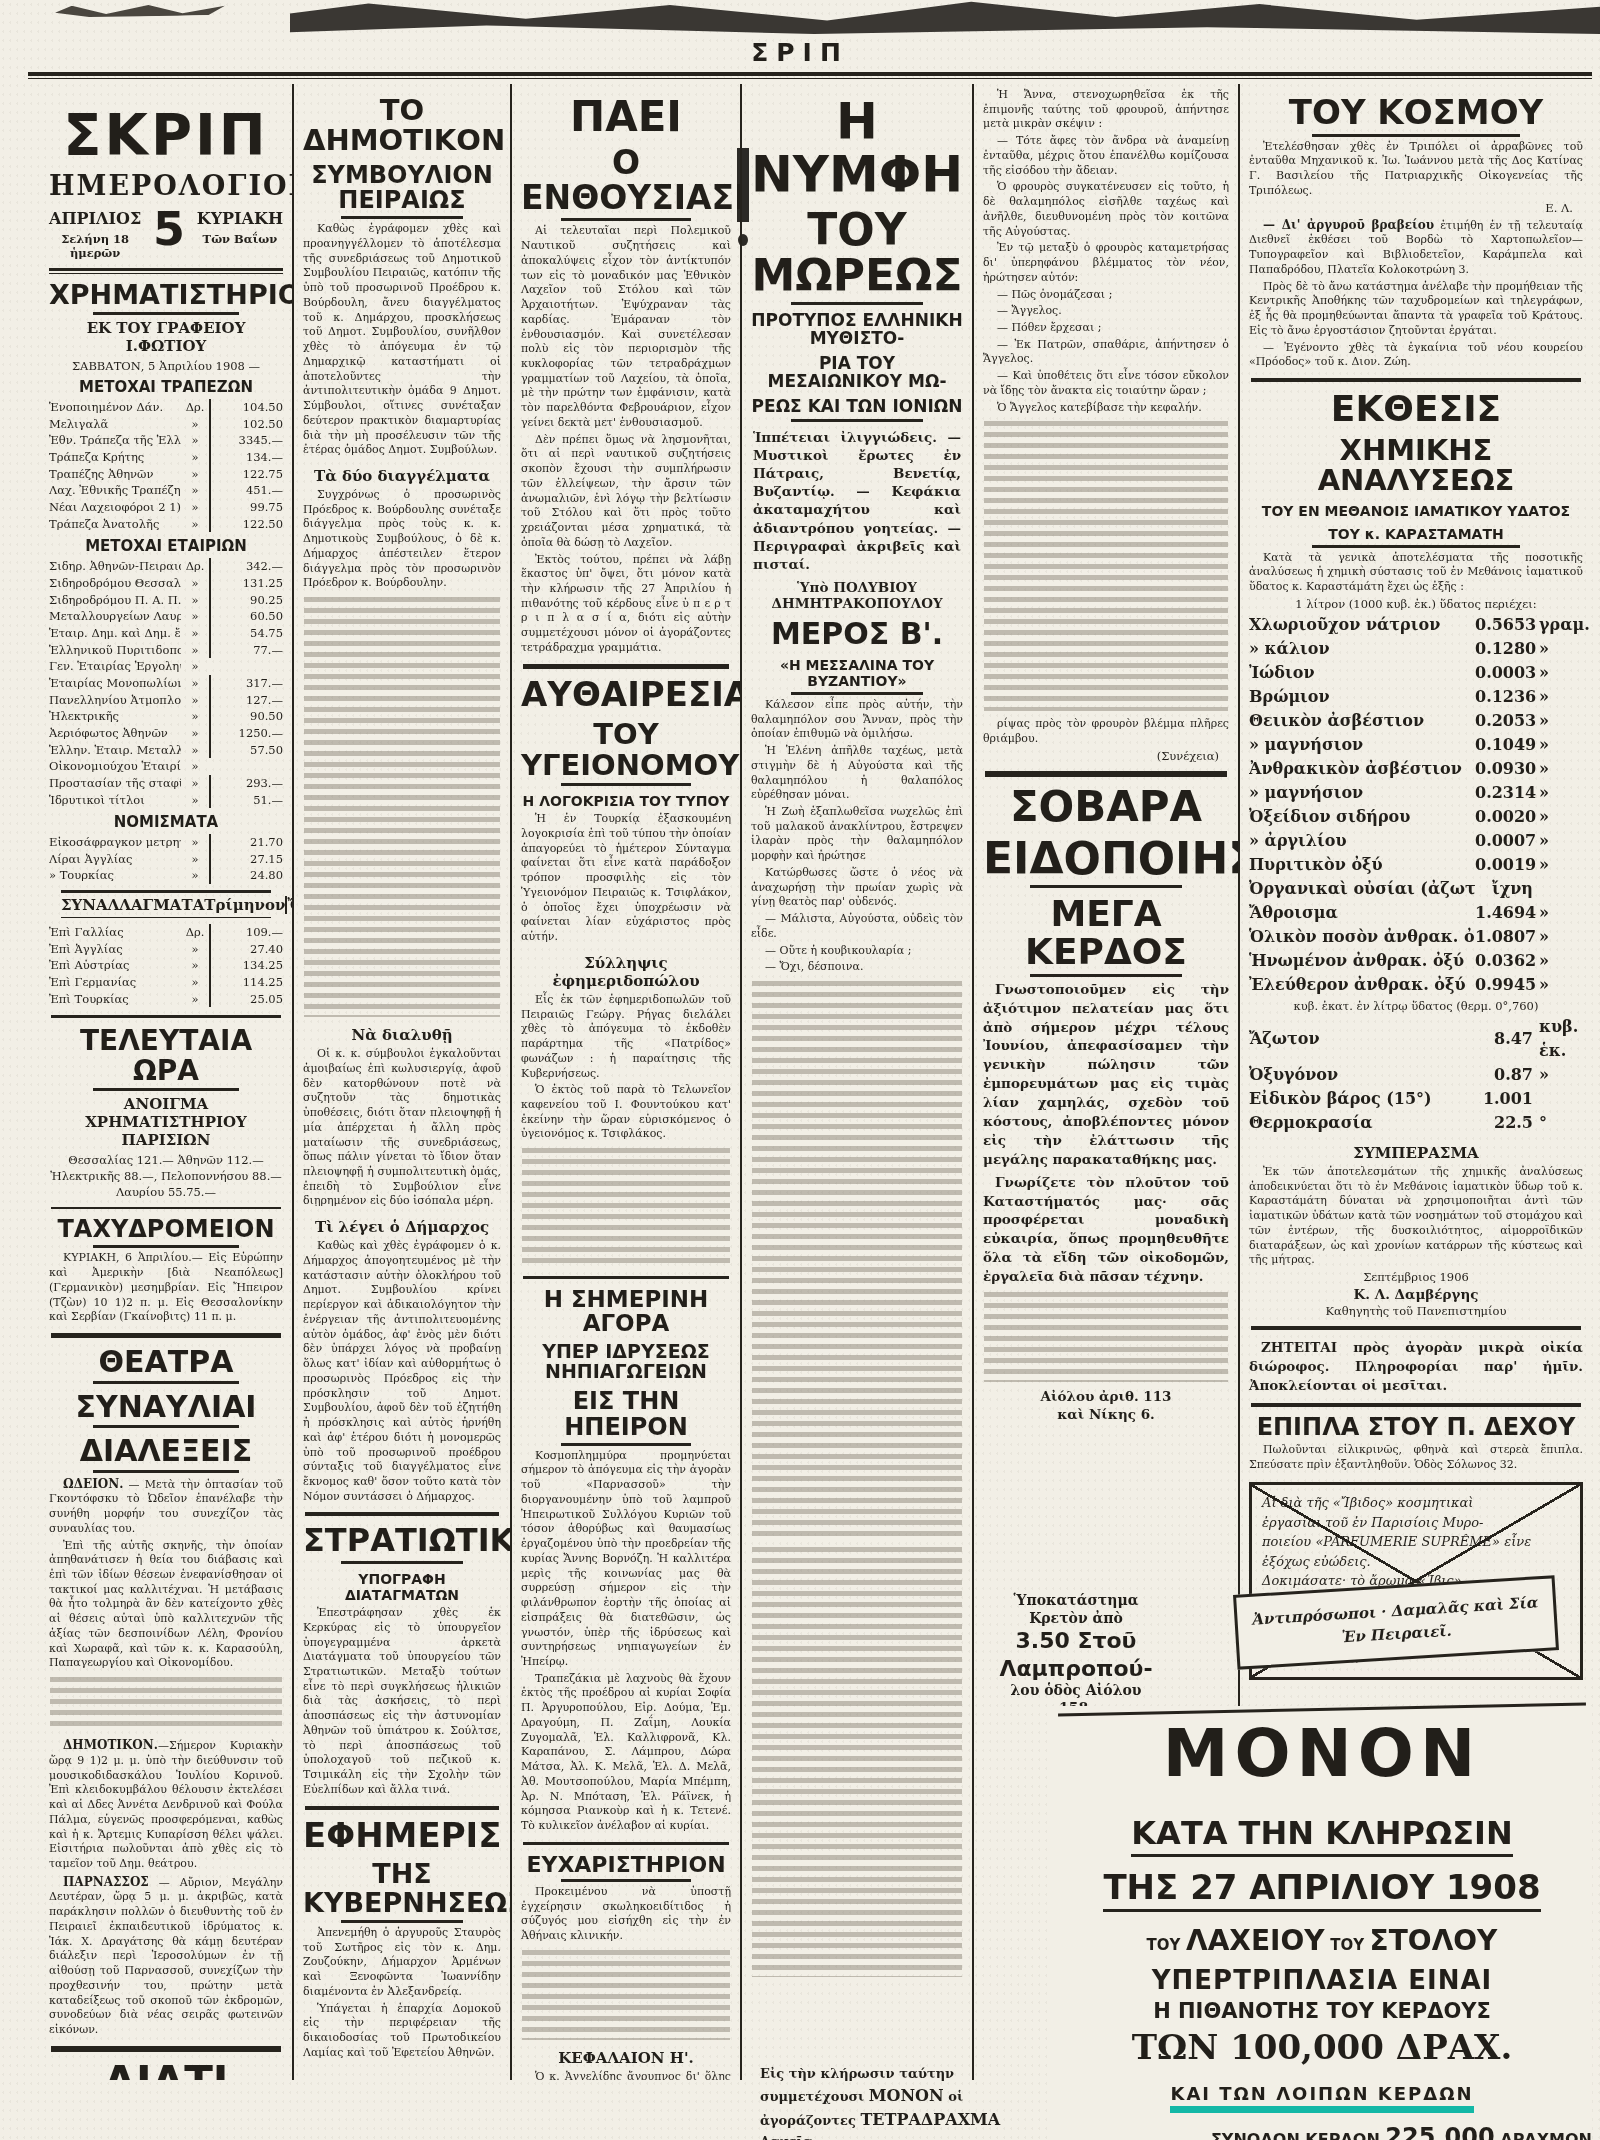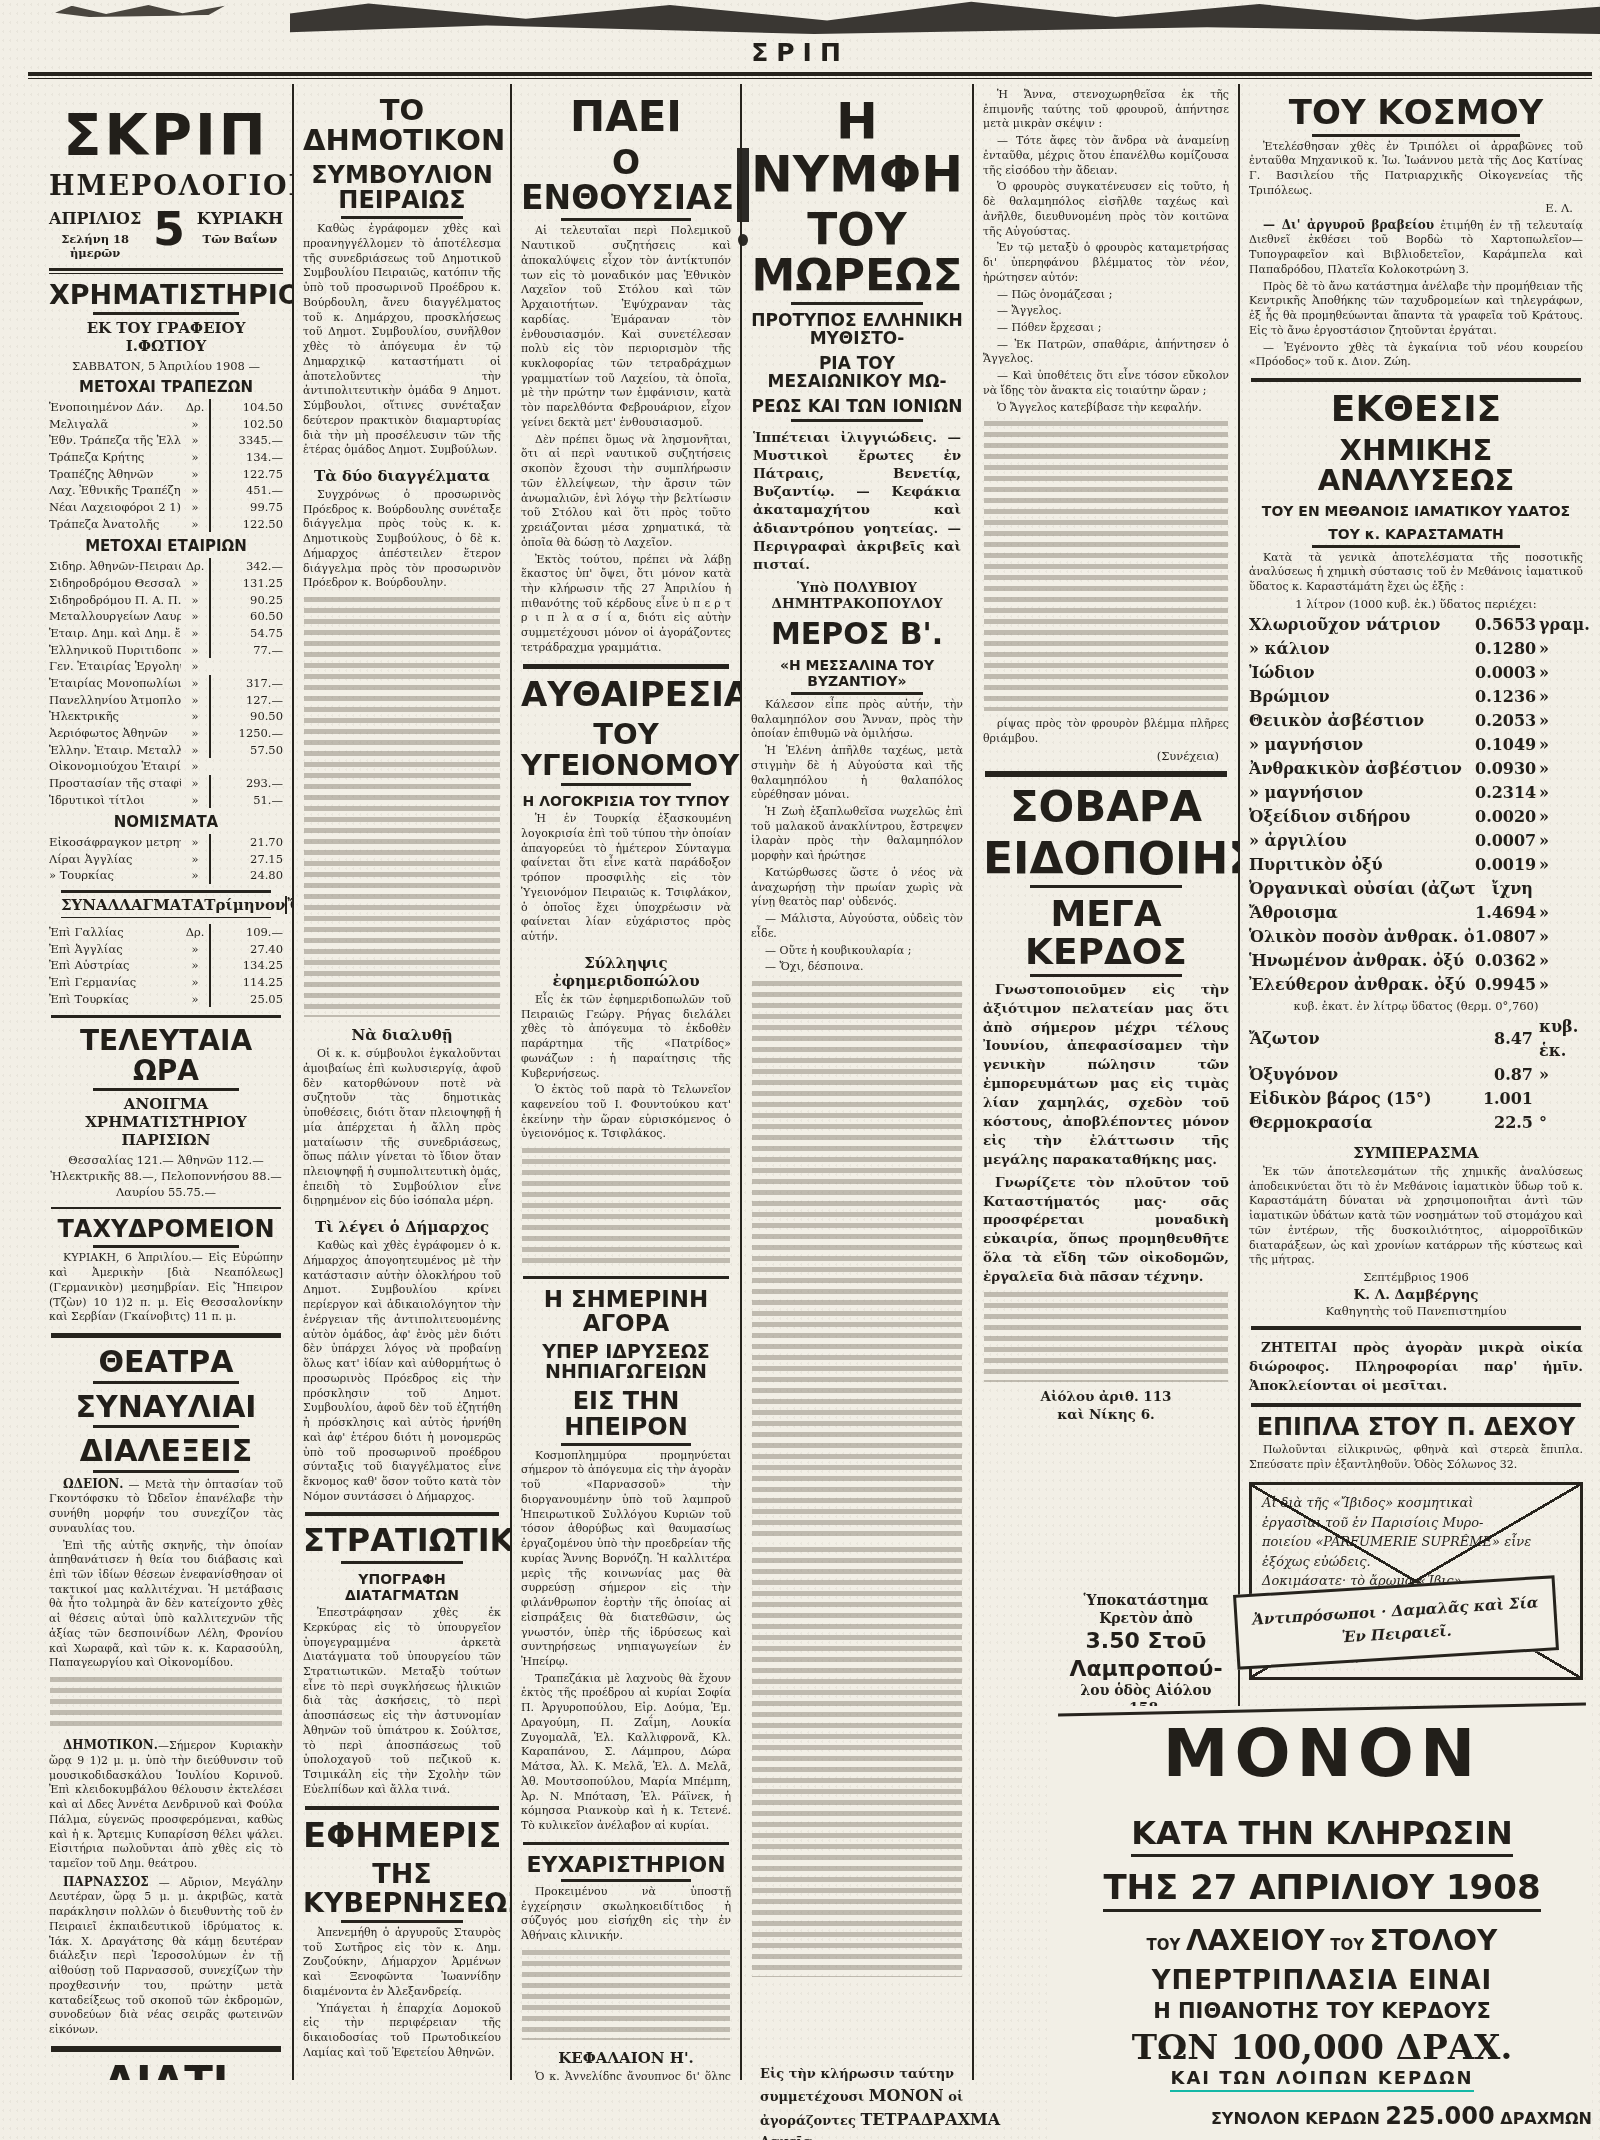--- a/index.html
+++ b/index.html
@@ -68,39 +68,39 @@
   .b-xh .xc{flex:.8;text-align:right;border-left:2px solid #26231d;}
   .und::after{content:"";display:block;width:62%;margin:3px auto 2px;border-bottom:3px solid #26231d;}
 
   
   .iris{position:relative;border:3px solid #26231d;margin-top:10px;padding:8px 10px;min-height:168px;
         background-image:linear-gradient(to top right,transparent 49.5%,#26231d 49.5% 50.3%,transparent 50.3%),
                          linear-gradient(to bottom right,transparent 49.5%,#26231d 49.5% 50.3%,transparent 50.3%);}
   .iris div{font-style:italic;font-size:13px;line-height:1.5;}
 
   
-  .kreton{position:absolute;left:1062px;top:1592px;width:168px;font-weight:bold;text-align:center;line-height:1.25;}
+  .kreton{position:absolute;left:992px;top:1592px;width:168px;font-weight:bold;text-align:center;line-height:1.25;}
   .kreton .k1{font-size:14px;}
   .kreton .k2{font-size:22px;font-family:"DejaVu Sans",sans-serif;}
   .kreton .k3{font-size:14px;}
   .agents{position:absolute;left:1235px;top:1585px;width:300px;border:3px solid #26231d;background:#f2efe6;
           transform:rotate(-3.5deg);padding:12px 8px;text-align:center;font-weight:bold;font-style:italic;font-size:15px;line-height:1.5;}
   .monon{position:absolute;left:1052px;top:1706px;width:540px;height:434px;background:#f2efe6;
          text-align:center;font-family:"DejaVu Sans",sans-serif;}
   .monon::before{content:"";display:block;border-top:3px solid #26231d;transform:rotate(-1.2deg);margin:2px 6px 10px;}
   .mn1{font-size:66px;font-weight:bold;letter-spacing:6px;line-height:1;}
   .mn2{font-size:32px;font-weight:bold;margin-top:8px;display:inline-block;border-bottom:3px solid #26231d;padding-bottom:2px;}
   .mn3{font-size:34px;font-weight:bold;margin-top:10px;display:inline-block;border-bottom:3px solid #26231d;padding-bottom:2px;}
   .mn4{margin-top:12px;font-weight:bold;}
   .mn4 .sm{font-size:15px;}
   .mn4 .bg{font-size:28px;}
   .mn5{font-size:26px;font-weight:bold;margin-top:8px;letter-spacing:1px;}
   .mn6{font-size:21px;font-weight:bold;margin-top:4px;}
   .mn7{font-size:34px;font-weight:bold;font-family:"DejaVu Serif",serif;margin-top:4px;}
-  .mn8{font-size:18px;font-weight:bold;margin-top:0;display:inline-block;border-bottom:2px solid #14b8a6;padding-bottom:2px;letter-spacing:2px;}
+  .mn8{font-size:18px;font-weight:bold;margin-top:16px;display:inline-block;border-bottom:7px solid #14b8a6;padding-bottom:2px;letter-spacing:2px;}
   .mn9{font-size:16px;font-weight:bold;margin-top:10px;text-align:right;}
   .mn9 .big{font-size:24px;}
   .monfoot{position:absolute;left:760px;top:2064px;width:300px;font-size:13px;font-weight:bold;line-height:1.5;}
 </style>
 </head>
 <body>
 
 <div class="page">
   <div class="art-strip"></div>
   <div class="art-blob"></div>

